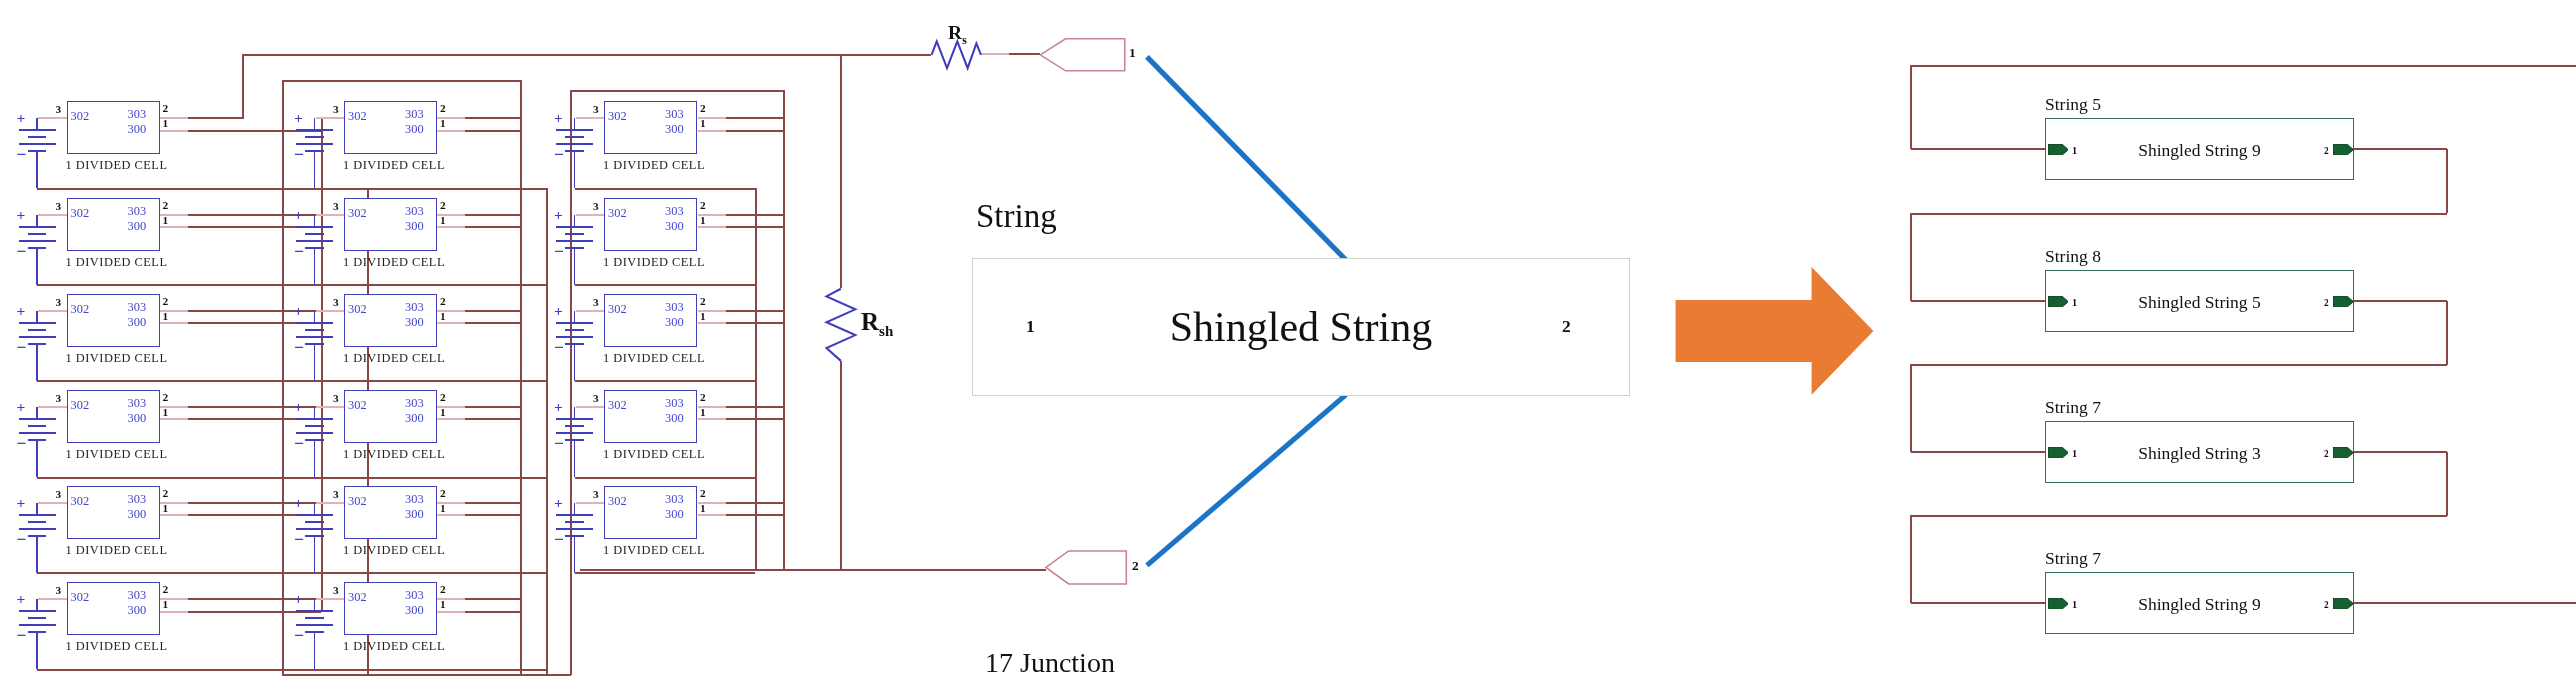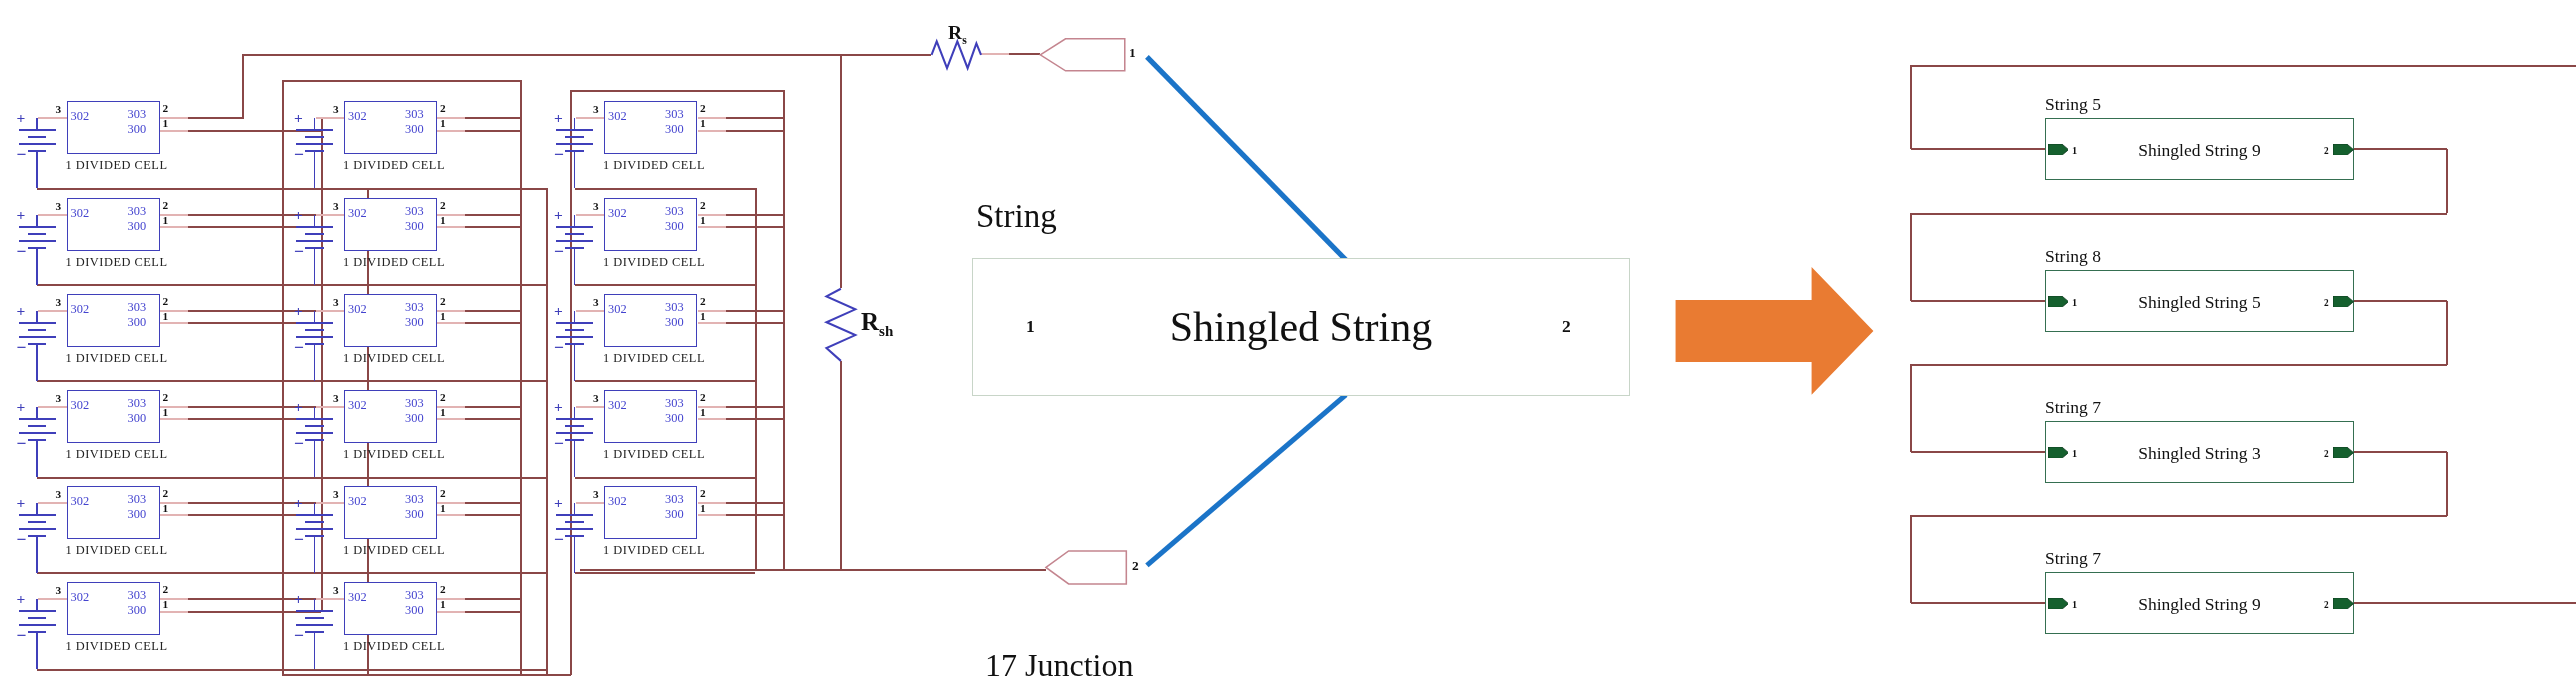--- a/index.html
+++ b/index.html
@@ -613,21 +613,21 @@
   <div class="rlabel" style="left:948px;top:21.6px;font-size:19.6px;text-align:center;">
     <span>R</span><sub>s</sub>
   </div>
   <div class="rlabel" style="left:861px;top:308px;font-size:25px;">
     <span>R</span><sub>sh</sub>
   </div>
   <div class="rlabel" style="left:1129px;top:45px;font-size:13.4px;">1</div>
   <div class="rlabel" style="left:1132px;top:558px;font-size:13.4px;">2</div>
 
   <div class="bigtext" style="left:976px;top:198px;font-size:33px;">String</div>
-  <div class="bigtext" style="left:985px;top:647px;font-size:32px;">17 Junction</div>
+  <div class="bigtext" style="left:985px;top:647px;font-size:28px;">17 Junction</div>
 
   <div id="bigblock">
     <div class="btitle">Shingled String</div>
     <div class="bpnum" style="left:53px;top:57px;">1</div>
     <div class="bpnum" style="left:589px;top:57px;">2</div>
   </div>
 
 </div>
 
 

